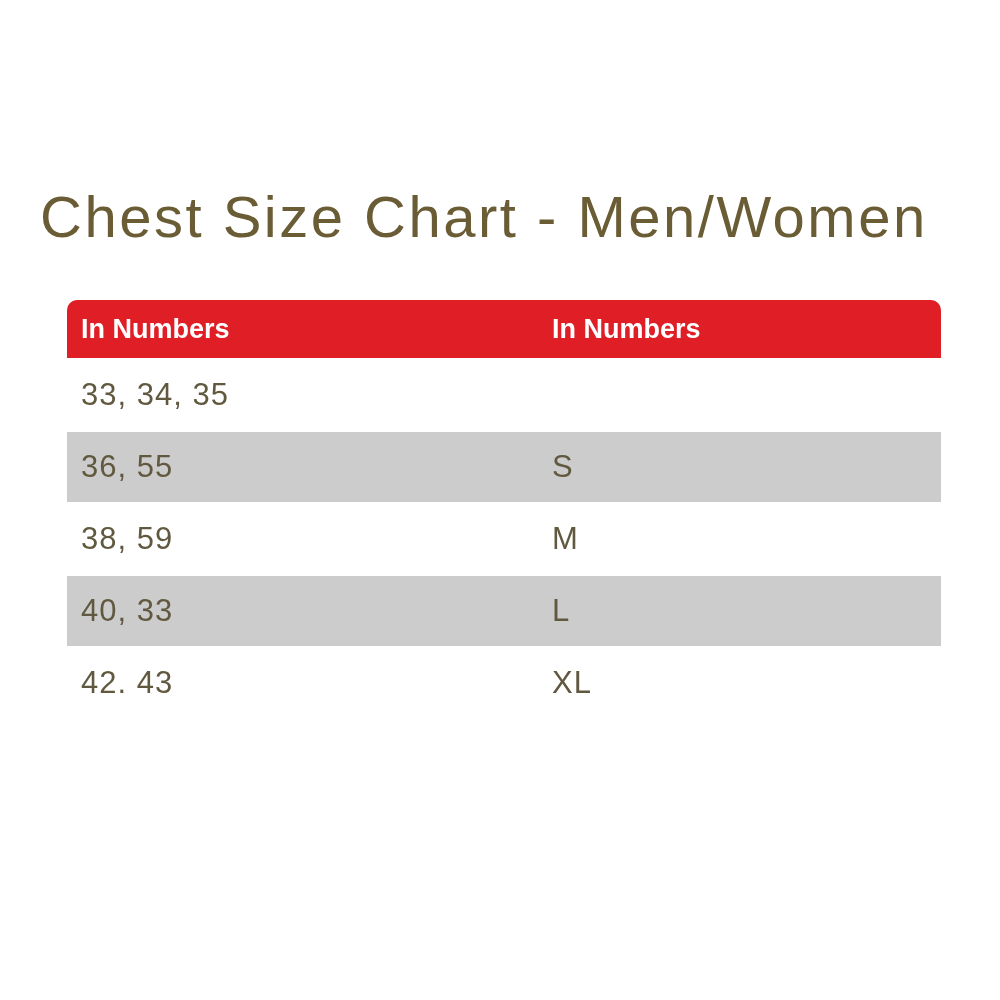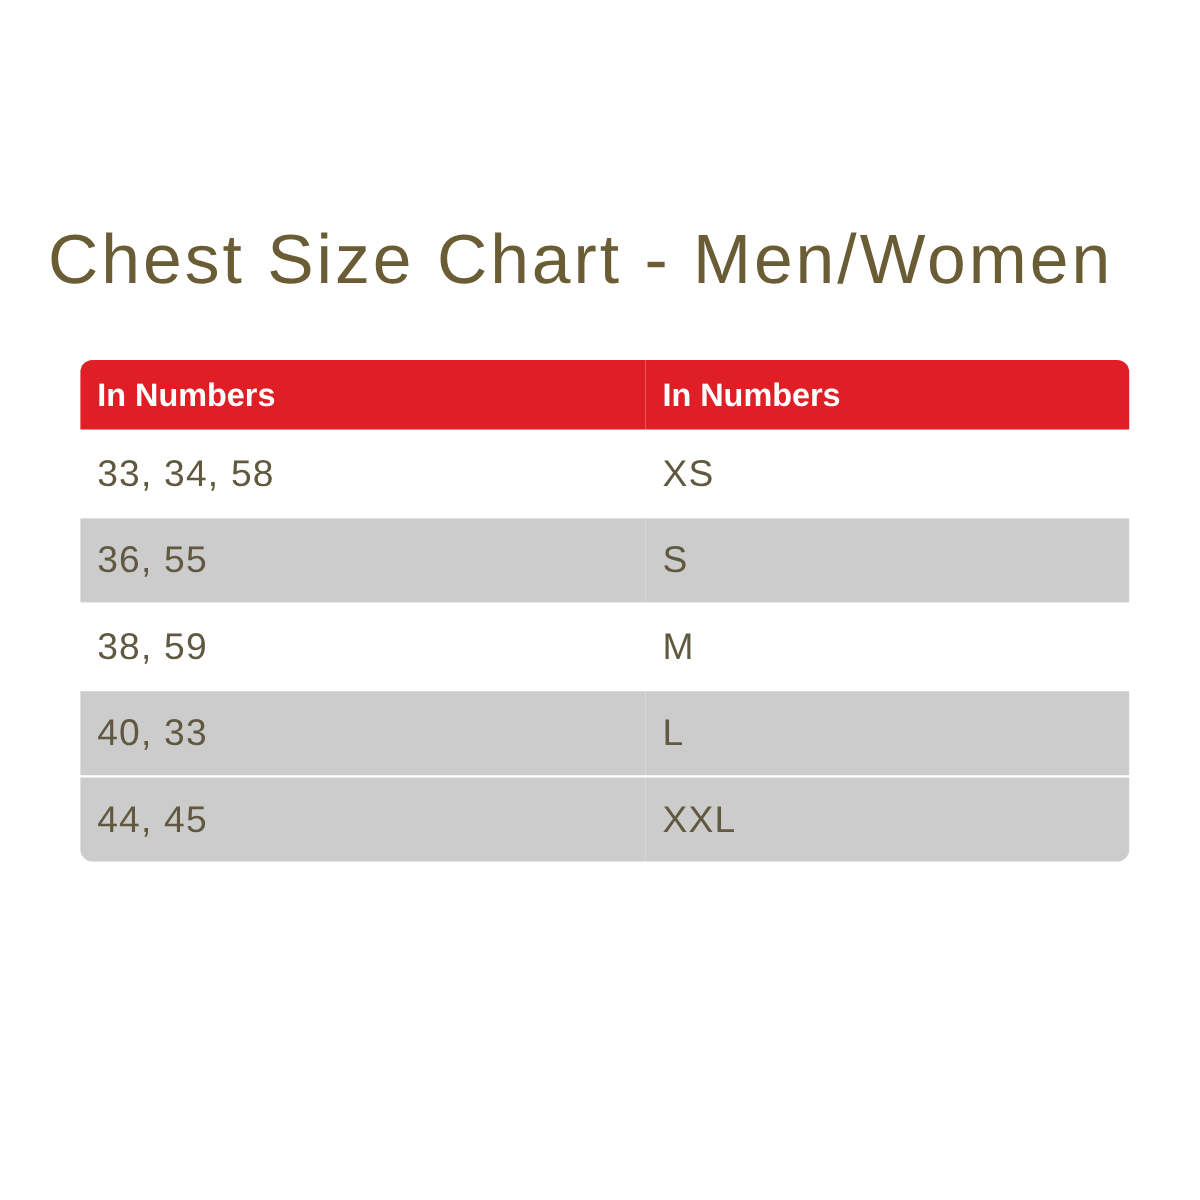--- a/index.html
+++ b/index.html
@@ -71,39 +71,38 @@
   <h1 class="title">Chest Size Chart - Men/Women</h1>
 
   <div class="size-table">
 
     <div class="header-row">
       <div class="cell col1 header-cell">In Numbers</div>
       <div class="cell col2 header-cell">In Numbers</div>
     </div>
 
     <div class="row row-white">
-      <div class="cell col1 body-cell">33, 34, 58</div>
-      <div class="cell col2 body-cell">XS</div>
+      <div class="cell col1 body-cell">33, 34, 35</div>
     </div>
 
     <div class="row row-gray">
       <div class="cell col1 body-cell">36, 55</div>
       <div class="cell col2 body-cell">S</div>
     </div>
 
     <div class="row row-white">
       <div class="cell col1 body-cell">38, 59</div>
       <div class="cell col2 body-cell">M</div>
     </div>
 
     <div class="row row-gray">
       <div class="cell col1 body-cell">40, 33</div>
       <div class="cell col2 body-cell">L</div>
     </div>
 
+    <div class="row row-white">
+      <div class="cell col1 body-cell">42. 43</div>
+      <div class="cell col2 body-cell">XL</div>
+    </div>
 
-    <div class="row row-gray">
-      <div class="cell col1 body-cell">44, 45</div>
-      <div class="cell col2 body-cell">XXL</div>
-    </div>
 
   </div>
 </div>
 
 </body></html>

